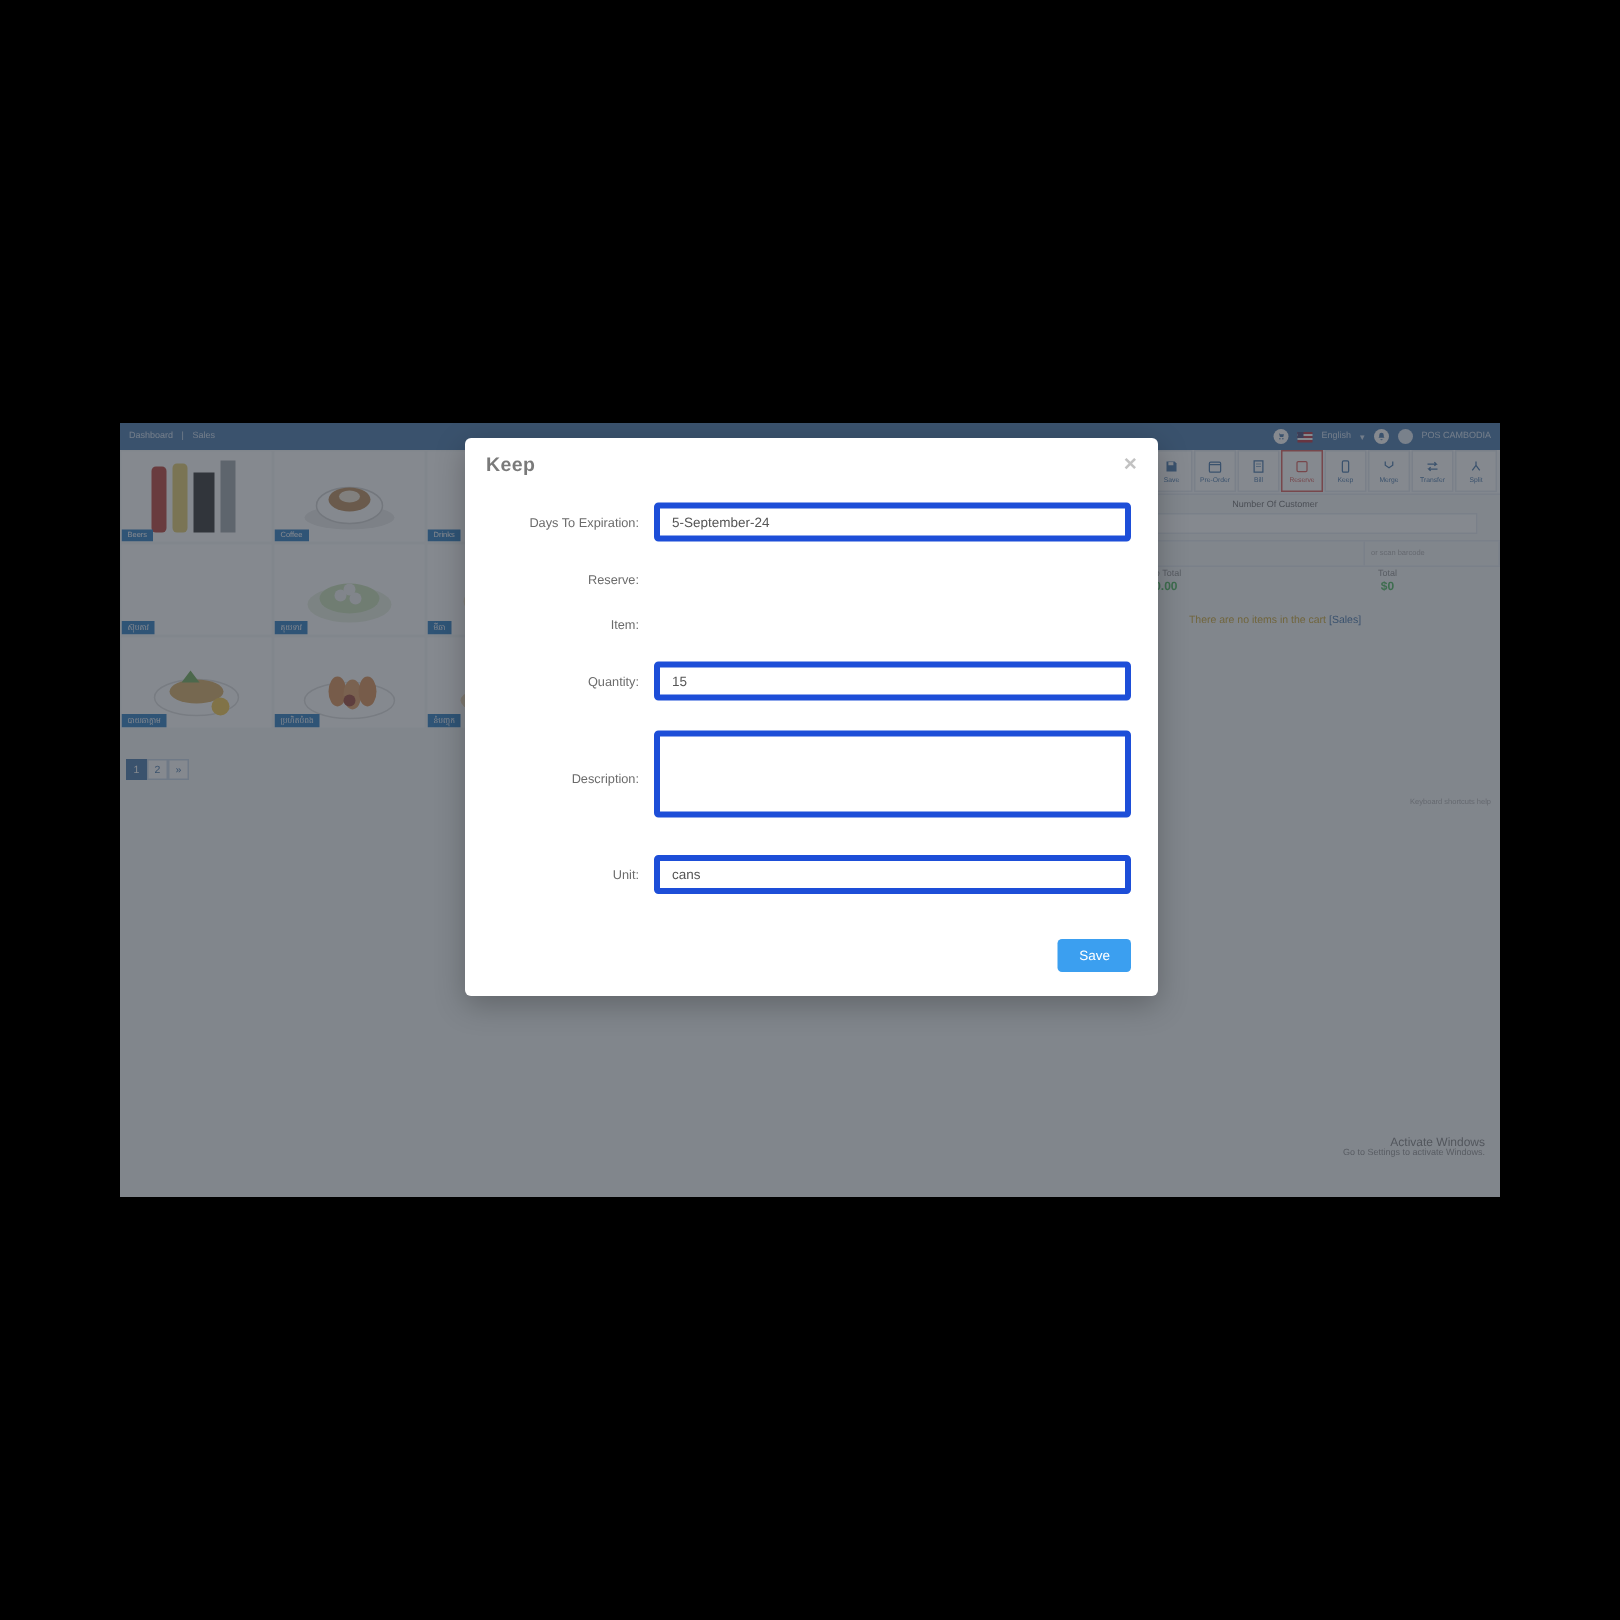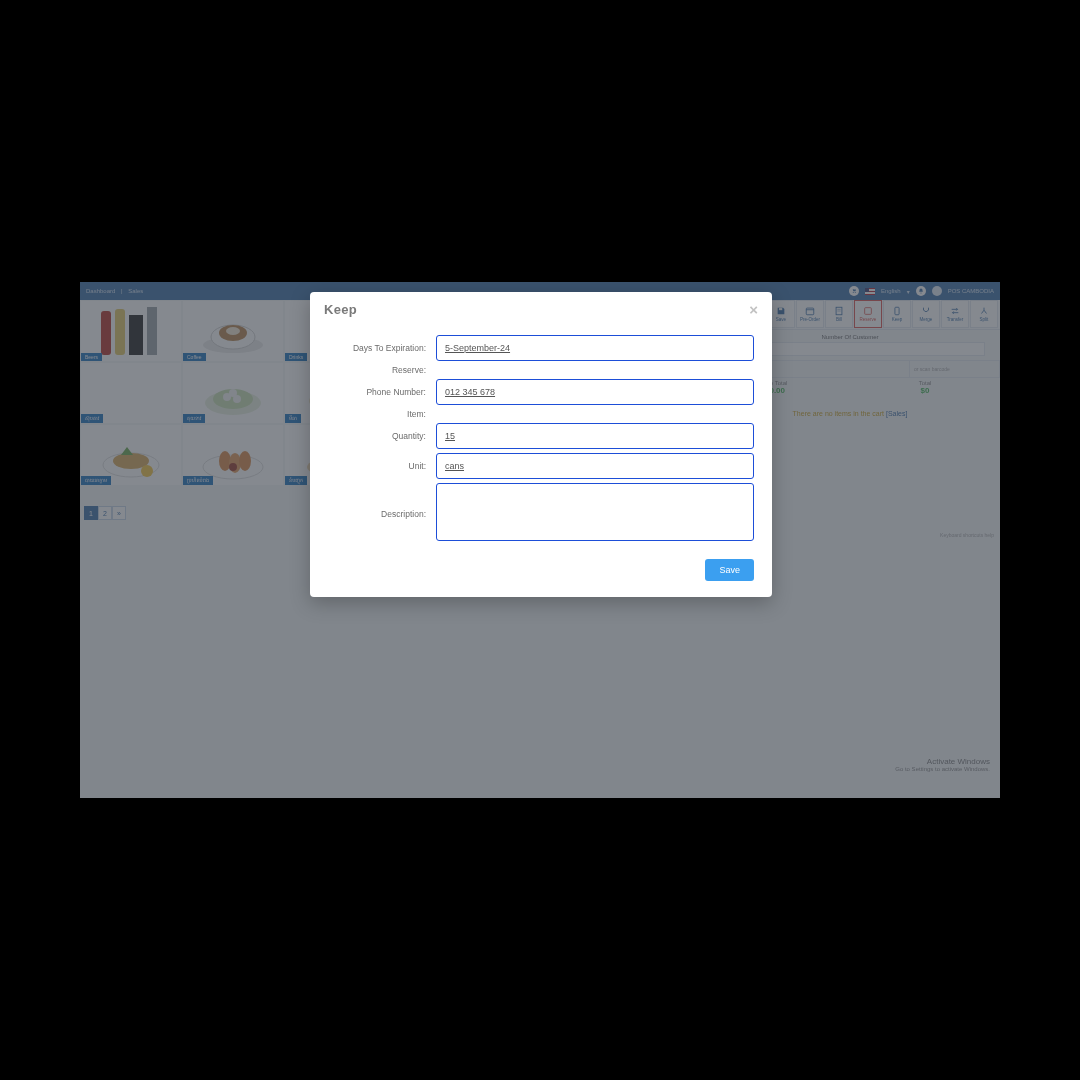--- a/index.html
+++ b/index.html
@@ -43,26 +43,26 @@
   .winact { position:absolute; right:10px; bottom:26px; color:#7a7a7a; font-size:8px; text-align:right; }
   .winact .sub { font-size:6px; color:#8a8a8a; }
   
   .overlay { position:absolute; inset:0; background:rgba(58,64,74,0.62); }
   
   .modal { position:absolute; left:230px; top:10px; width:462px; background:#fff; border-radius:4px; box-shadow:0 6px 20px rgba(0,0,0,0.25); }
   .modal .mhead { display:flex; justify-content:space-between; align-items:center; padding:10px 14px 8px; }
   .modal .mtitle { font-size:13px; color:#7a7a7a; font-weight:600; letter-spacing:0.3px; }
   .modal .mclose { color:#c2c2c2; font-size:15px; font-weight:700; cursor:pointer; line-height:1; }
   .modal .mbody { padding: 10px 18px 6px; }
-  .frow { display:flex; align-items:center; margin-bottom:4px; }
+  .frow { display:flex; align-items:center; margin-bottom:20px; }
   .frow .flabel { width:108px; text-align:right; font-size:8.5px; color:#6b6b6b; padding-right:10px; }
   .frow .fctrl { flex:1; }
   .frow input[type=text], .frow textarea {
-    width:100%; border:1px solid #1d4ed8; border-radius:3px; background:#fff;
-    font-size:9px; color:#555; padding:6px 8px; height:26px; outline:none;text-decoration:underline;
+    width:100%; border:4px solid #1d4ed8; border-radius:3px; background:#fff;
+    font-size:9px; color:#555; padding:6px 8px; height:26px; outline:none;
   }
   .frow textarea { height:58px; resize:none; }
   .modal .mfoot { display:flex; justify-content:flex-end; padding: 4px 18px 16px; }
   .modal .savebtn { background:#3b9ff0; color:#fff; border:none; border-radius:3px; font-size:9px; padding:6px 14px; cursor:pointer; }
 </style>
 </head>
 <body>
 
 <div class="stage">
 
@@ -300,37 +300,33 @@
     </div>
     <div class="mbody">
       <div class="frow">
         <div class="flabel">Days To Expiration:</div>
         <div class="fctrl"><input type="text" value="5-September-24" style=""></div>
       </div>
       <div class="frow">
         <div class="flabel">Reserve:</div>
       </div>
       <div class="frow">
-        <div class="flabel">Phone Number:</div>
-        <div class="fctrl"><input type="text" value="012 345 678" style=""></div>
-      </div>
-      <div class="frow">
         <div class="flabel">Item:</div>
       </div>
       <div class="frow">
         <div class="flabel">Quantity:</div>
         <div class="fctrl"><input type="text" value="15" style=""></div>
       </div>
       <div class="frow">
+        <div class="flabel">Description:</div>
+        <div class="fctrl"><textarea style=""></textarea></div>
+      </div>
+      <div class="frow">
         <div class="flabel">Unit:</div>
         <div class="fctrl"><input type="text" value="cans" style=""></div>
       </div>
-      <div class="frow">
-        <div class="flabel">Description:</div>
-        <div class="fctrl"><textarea style=""></textarea></div>
-      </div>
     </div>
     <div class="mfoot">
       <button class="savebtn">Save</button>
     </div>
   </div>
 
 </div>
 
 </body></html>

